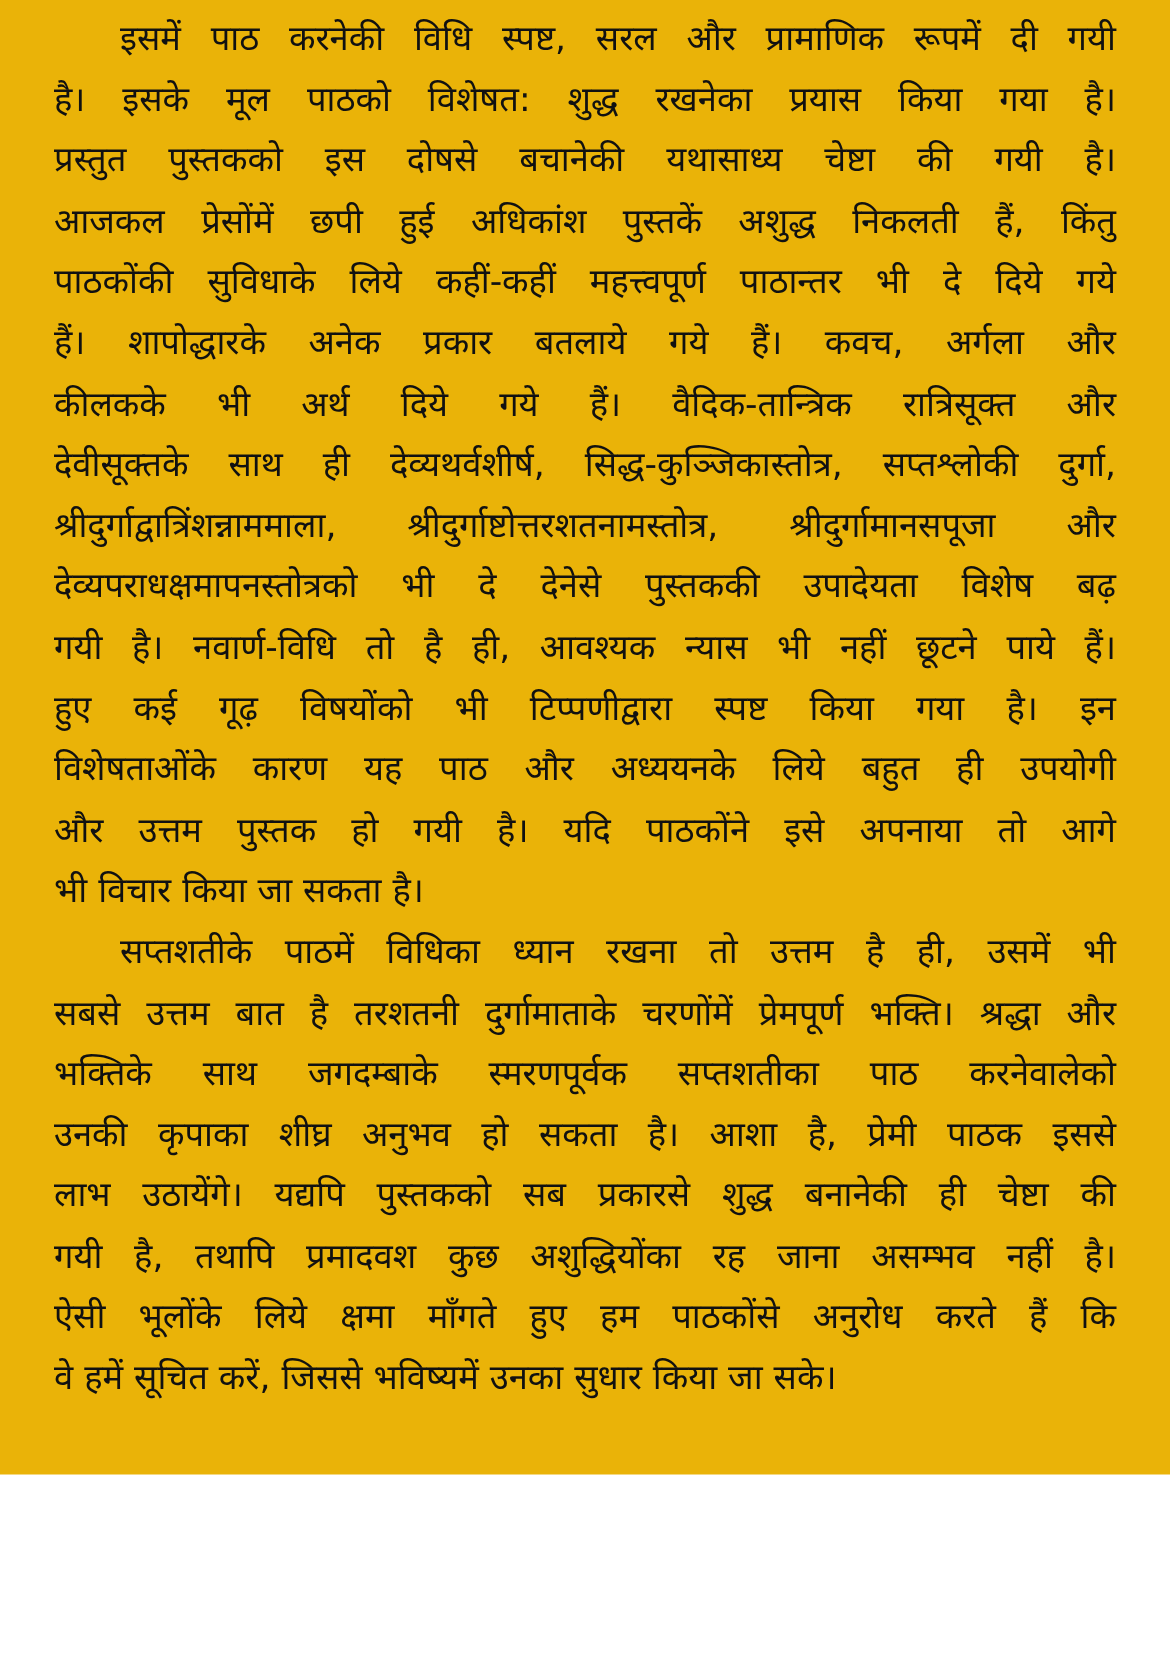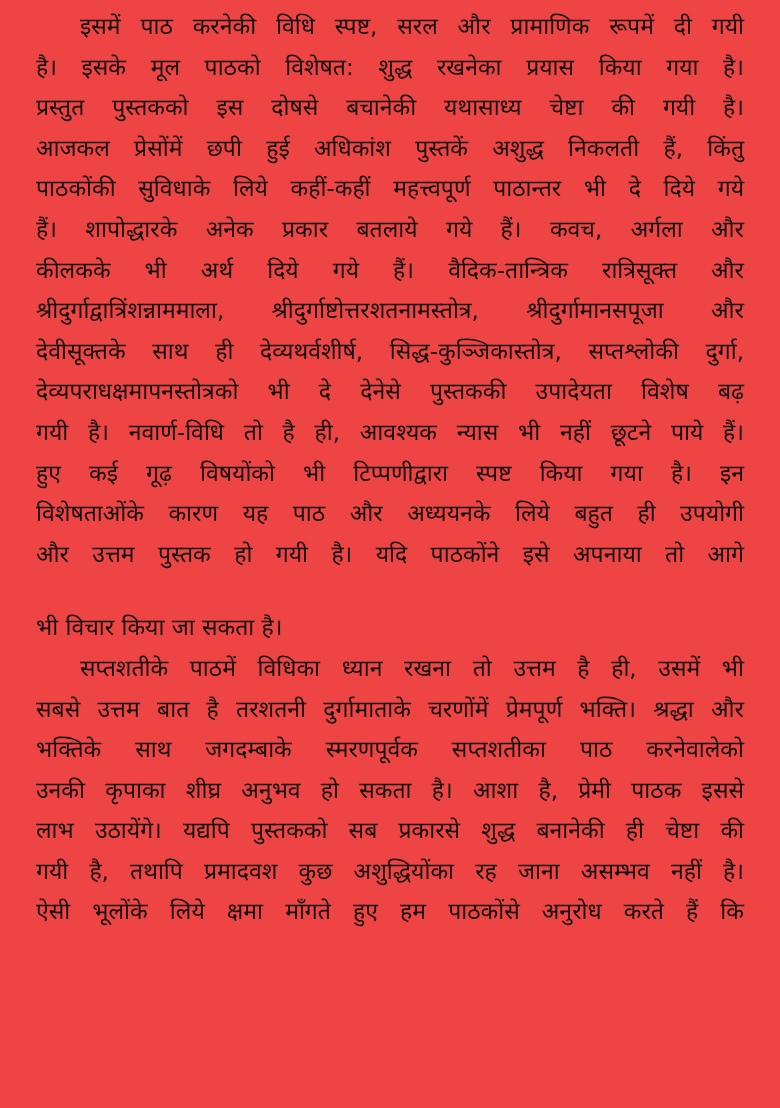--- a/index.html
+++ b/index.html
@@ -1,62 +1,63 @@
 <!DOCTYPE html>
 <html><head>
 <meta charset="utf-8">
 <style>
   html, body { margin: 0; padding: 0; background: #ffffff; }
   body { width: 780px; height: 1108px; overflow: hidden; }
   .page {
     position: relative;
-    width: 780px; height: 1108px;
-    background: #ef4444;
+    width: 780px; height: 983px;
+    background: #eab308;
     box-sizing: border-box;
     padding: 6px 36px 0 36px;
     color: #111111;
     font-family: "DejaVu Sans", "Liberation Sans", sans-serif;
   }
   .line {
     display: block;
     height: 40.6px;
     line-height: 40.6px;
     font-size: 23px;
     white-space: nowrap;
     text-align: justify;
     text-align-last: justify;
     overflow: visible;
   }
   .line.indent { padding-left: 44px; }
-  .line.last { text-align-last: left; margin-top: 33px; }
+  .line.last { text-align-last: left; }
   .para { margin: 0; }
 </style>
 </head>
 <body>
 
 <div class="page">
   <div class="para">
     <span class="line indent">इसमें पाठ करनेकी विधि स्पष्ट, सरल और प्रामाणिक रूपमें दी गयी</span>
     <span class="line">है। इसके मूल पाठको विशेषत: शुद्ध रखनेका प्रयास किया गया है।</span>
     <span class="line">प्रस्तुत पुस्तकको इस दोषसे बचानेकी यथासाध्य चेष्टा की गयी है।</span>
     <span class="line">आजकल प्रेसोंमें छपी हुई अधिकांश पुस्तकें अशुद्ध निकलती हैं, किंतु</span>
     <span class="line">पाठकोंकी सुविधाके लिये कहीं-कहीं महत्त्वपूर्ण पाठान्तर भी दे दिये गये</span>
     <span class="line">हैं। शापोद्धारके अनेक प्रकार बतलाये गये हैं। कवच, अर्गला और</span>
     <span class="line">कीलकके भी अर्थ दिये गये हैं। वैदिक-तान्त्रिक रात्रिसूक्त और</span>
+    <span class="line">देवीसूक्तके साथ ही देव्यथर्वशीर्ष, सिद्ध-कुञ्जिकास्तोत्र, सप्तश्लोकी दुर्गा,</span>
     <span class="line">श्रीदुर्गाद्वात्रिंशन्नाममाला, श्रीदुर्गाष्टोत्तरशतनामस्तोत्र, श्रीदुर्गामानसपूजा और</span>
-    <span class="line">देवीसूक्तके साथ ही देव्यथर्वशीर्ष, सिद्ध-कुञ्जिकास्तोत्र, सप्तश्लोकी दुर्गा,</span>
     <span class="line">देव्यपराधक्षमापनस्तोत्रको भी दे देनेसे पुस्तककी उपादेयता विशेष बढ़</span>
     <span class="line">गयी है। नवार्ण-विधि तो है ही, आवश्यक न्यास भी नहीं छूटने पाये हैं।</span>
     <span class="line">हुए कई गूढ़ विषयोंको भी टिप्पणीद्वारा स्पष्ट किया गया है। इन</span>
     <span class="line">विशेषताओंके कारण यह पाठ और अध्ययनके लिये बहुत ही उपयोगी</span>
     <span class="line">और उत्तम पुस्तक हो गयी है। यदि पाठकोंने इसे अपनाया तो आगे</span>
     <span class="line last">भी विचार किया जा सकता है।</span>
   </div>
   <div class="para">
     <span class="line indent">सप्तशतीके पाठमें विधिका ध्यान रखना तो उत्तम है ही, उसमें भी</span>
     <span class="line">सबसे उत्तम बात है तरशतनी दुर्गामाताके चरणोंमें प्रेमपूर्ण भक्ति। श्रद्धा और</span>
     <span class="line">भक्तिके साथ जगदम्बाके स्मरणपूर्वक सप्तशतीका पाठ करनेवालेको</span>
     <span class="line">उनकी कृपाका शीघ्र अनुभव हो सकता है। आशा है, प्रेमी पाठक इससे</span>
     <span class="line">लाभ उठायेंगे। यद्यपि पुस्तकको सब प्रकारसे शुद्ध बनानेकी ही चेष्टा की</span>
     <span class="line">गयी है, तथापि प्रमादवश कुछ अशुद्धियोंका रह जाना असम्भव नहीं है।</span>
     <span class="line">ऐसी भूलोंके लिये क्षमा माँगते हुए हम पाठकोंसे अनुरोध करते हैं कि</span>
+    <span class="line last">वे हमें सूचित करें, जिससे भविष्यमें उनका सुधार किया जा सके।</span>
   </div>
 </div>
 
 </body></html>

